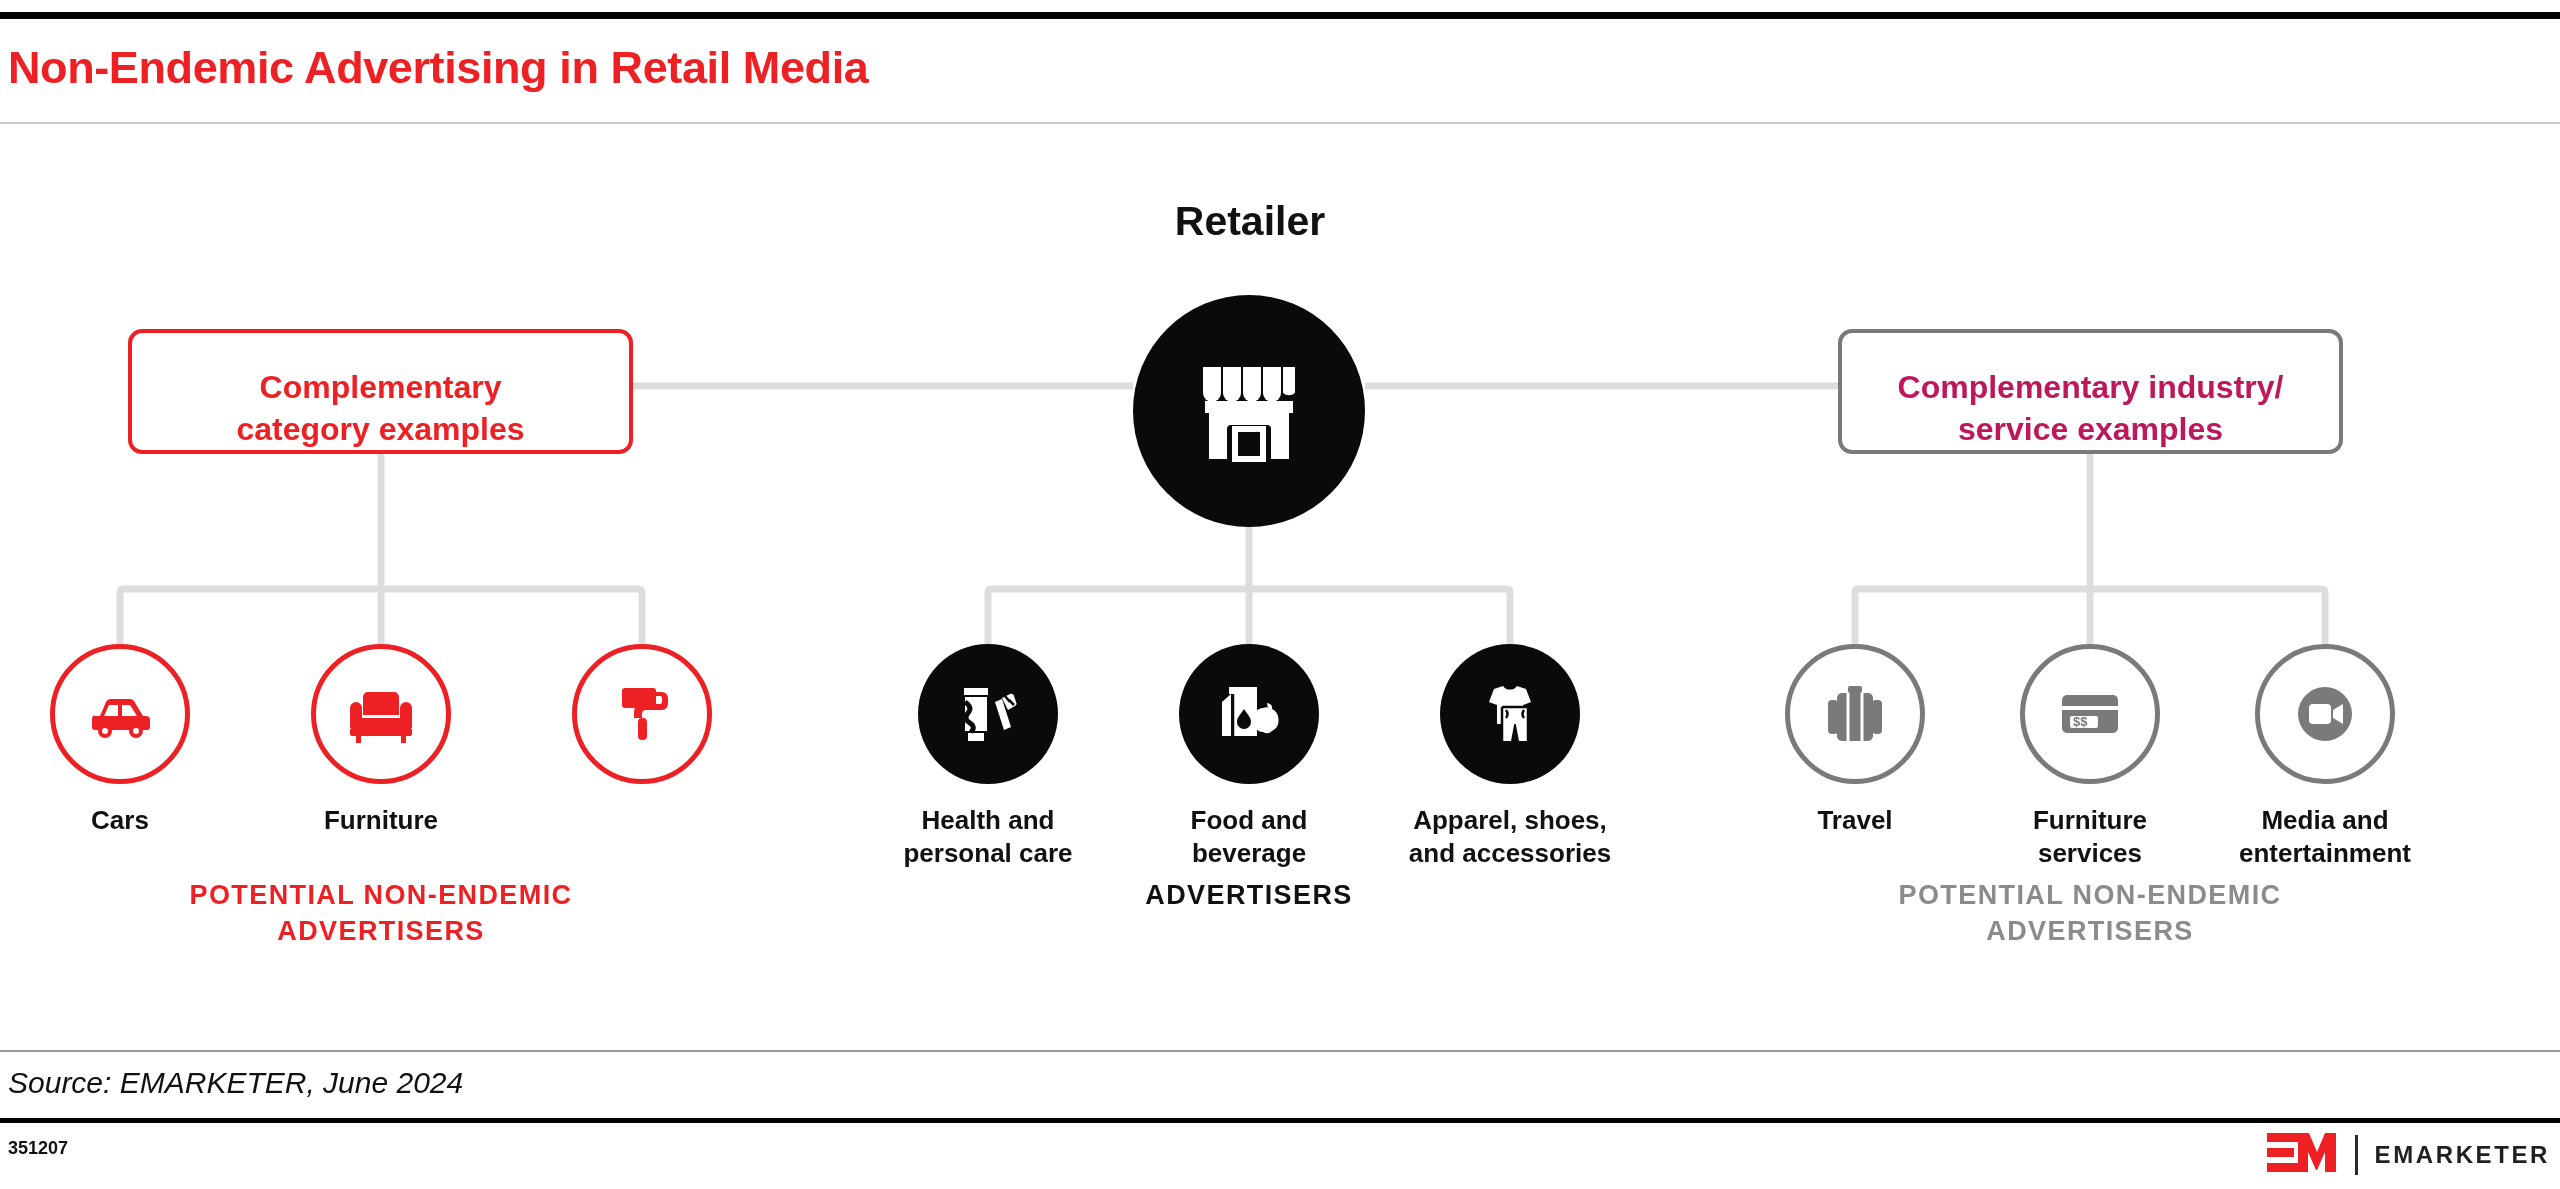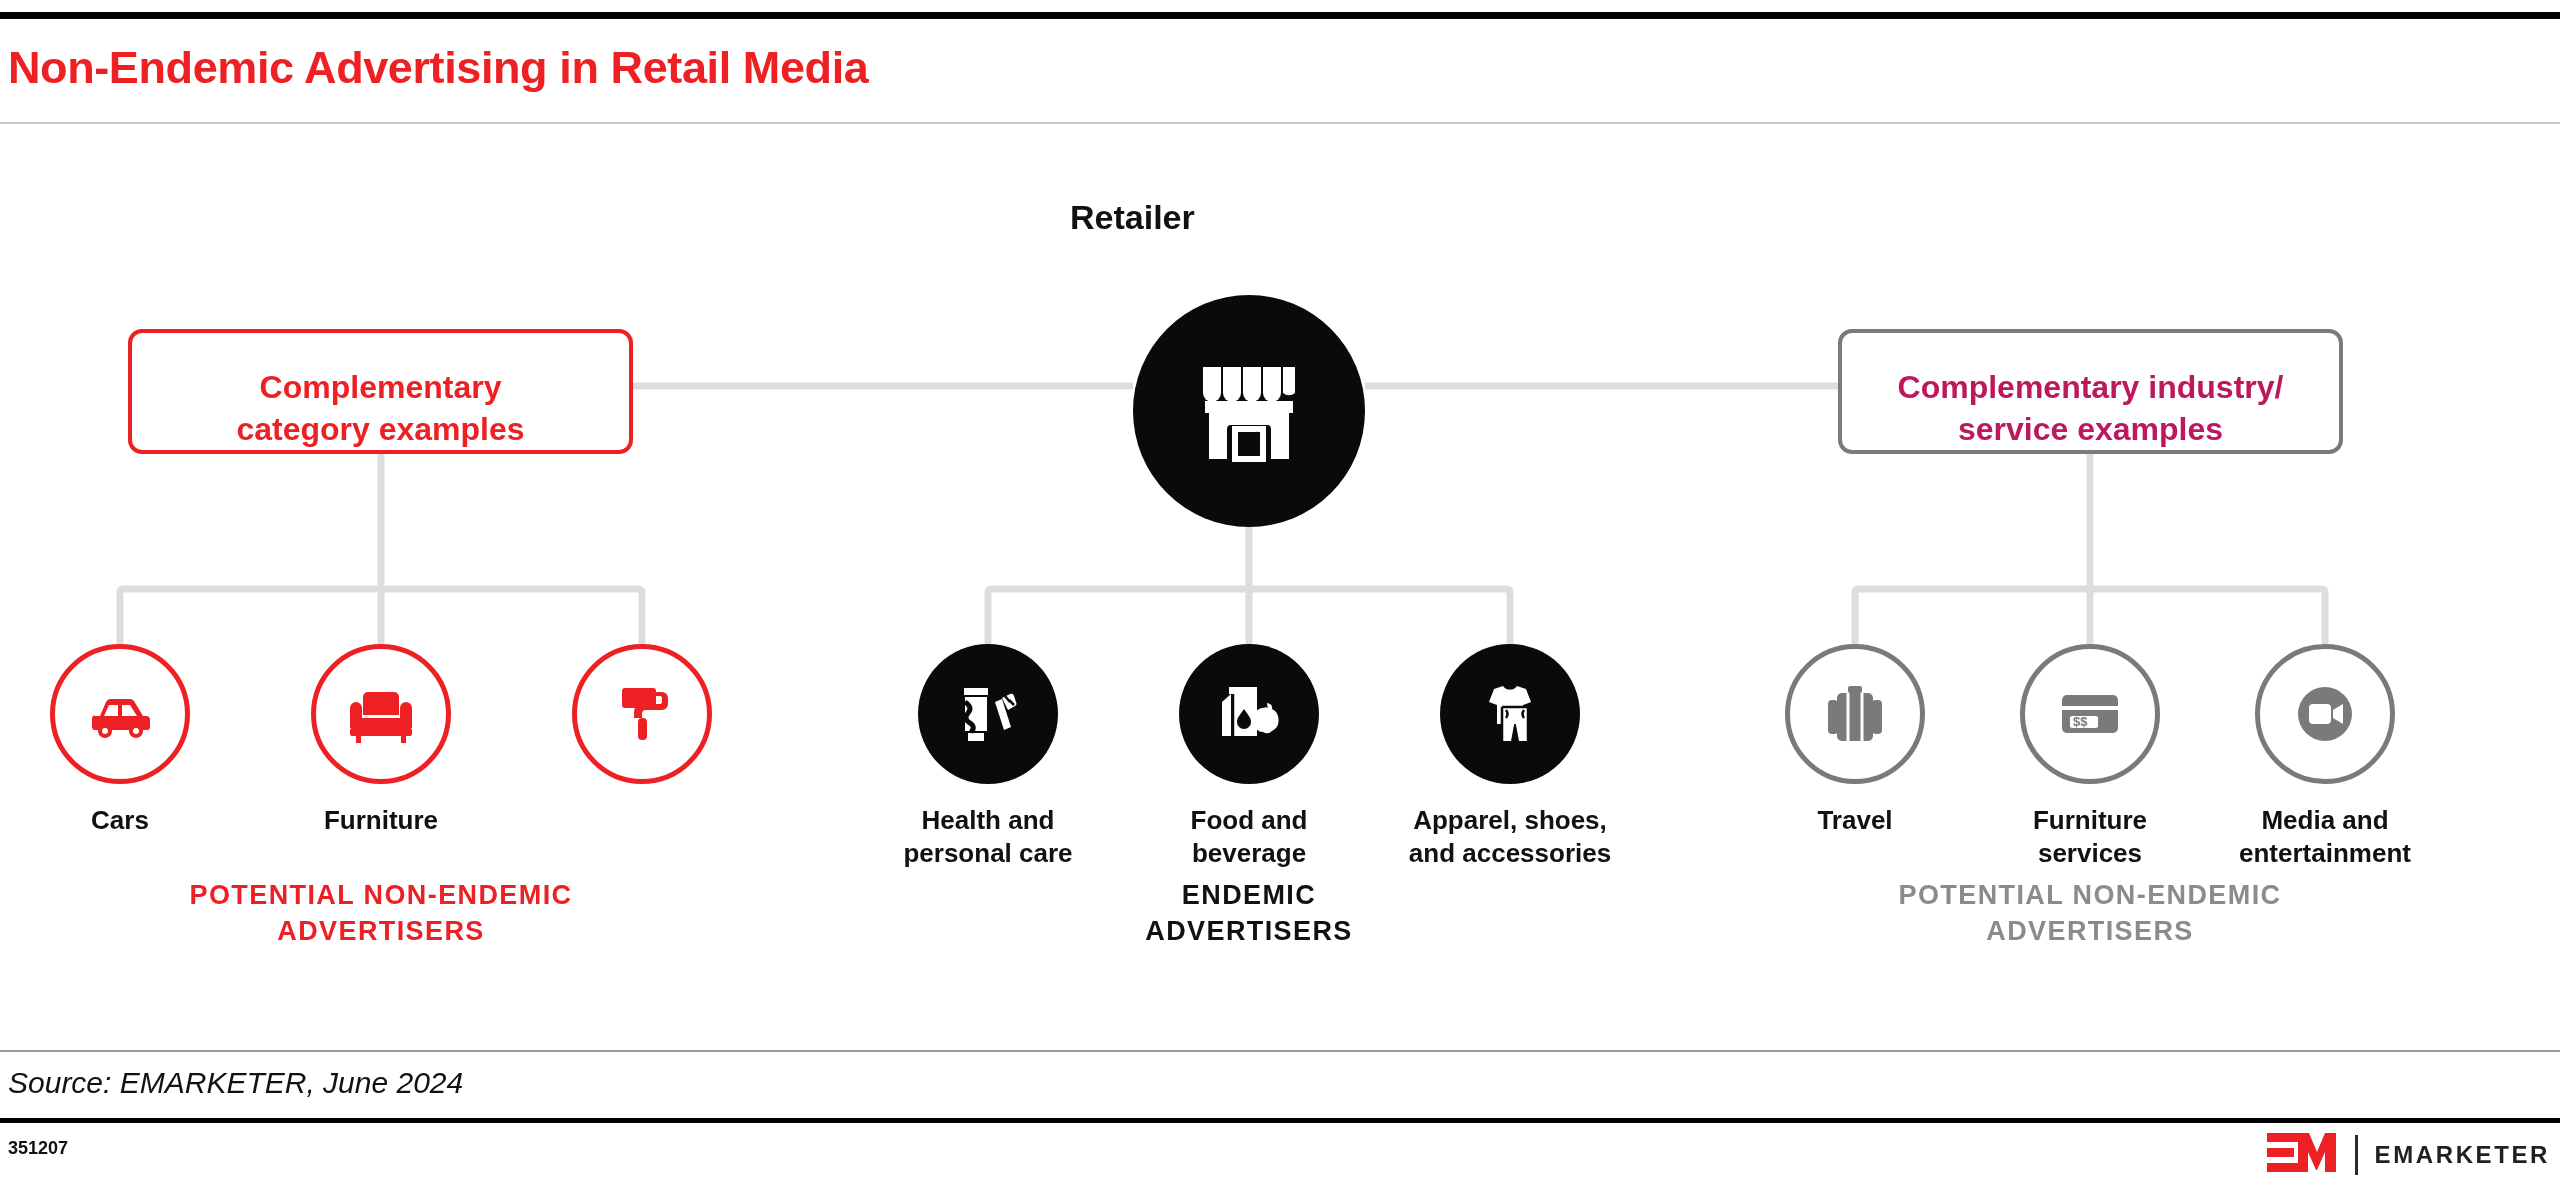--- a/index.html
+++ b/index.html
@@ -63,22 +63,22 @@
     width: 2560px;
     height: 910px;
   }
 
   
   .retailer-label {
     position: absolute;
     left: 1070px;
     top: 76px;
     width: 360px;
-    text-align: left;
-    font-size: 34px;
+    text-align: center;
+    font-size: 41px;
     font-weight: bold;
     color: #111111;
   }
   .retailer-circle {
     position: absolute;
     left: 1133px;
     top: 173px;
     width: 232px;
     height: 232px;
     border-radius: 50%;
@@ -531,21 +531,20 @@
         <div>entertainment</div>
       </div>
     </div>
 
     <div class="group-caption red" style="left:81px; top:755px; width:600px;">
       <div>POTENTIAL NON-ENDEMIC</div>
       <div>ADVERTISERS</div>
     </div>
 
     <div class="group-caption black" style="left:949px; top:755px; width:600px;">
-      <div>ENDEMIC</div>
       <div>ADVERTISERS</div>
     </div>
 
     <div class="group-caption gray" style="left:1790px; top:755px; width:600px;">
       <div>POTENTIAL NON-ENDEMIC</div>
       <div>ADVERTISERS</div>
     </div>
 
   </div>
 

